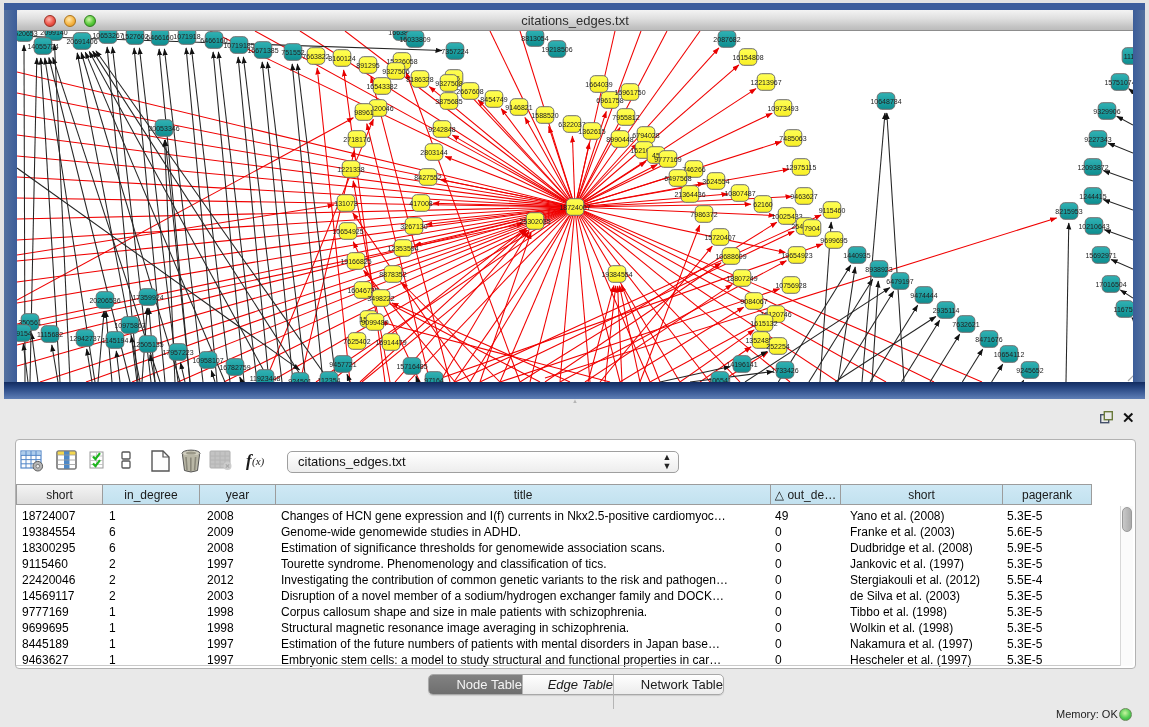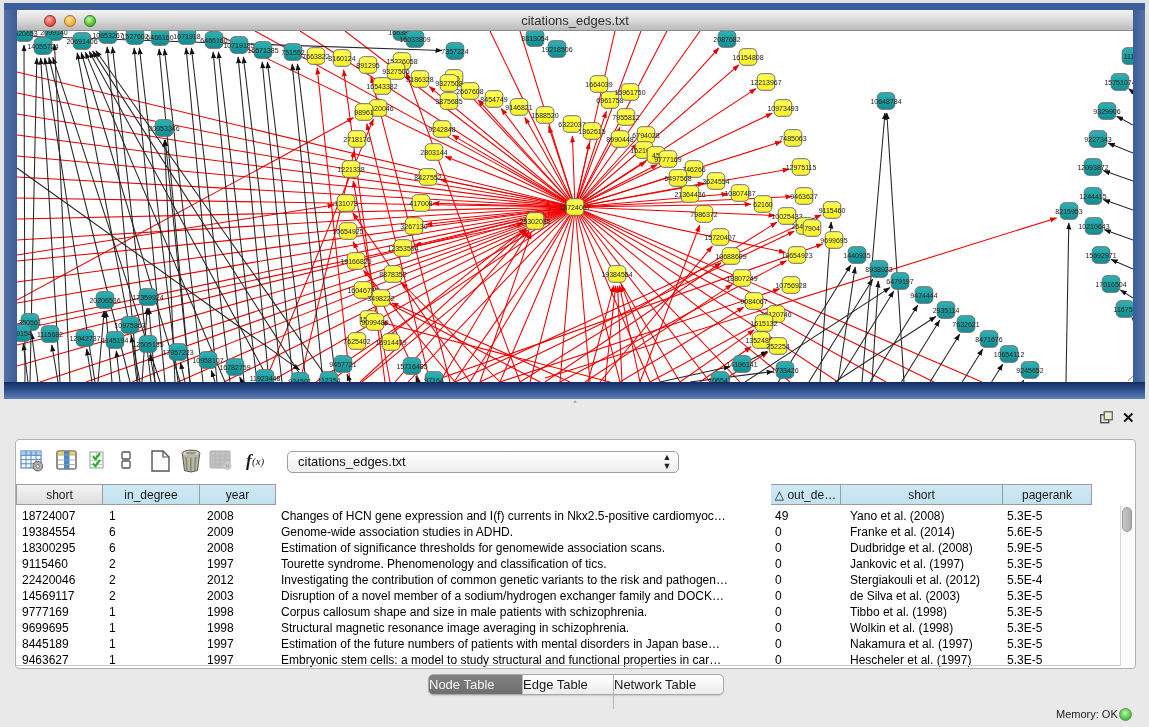--- a/index.html
+++ b/index.html
@@ -40,22 +40,22 @@
 .tr {position:absolute;left:0;width:1120px;height:16px;font-size:12px;color:#000;}
 .tr span {position:absolute;top:1px;white-space:nowrap;}
 #vscroll {left:1120px;top:506px;width:13px;height:160px;background:#fbfbfb;border-left:1px solid #d8d8d8;}
 #vthumb {left:1121.5px;top:507px;width:10px;height:25px;border-radius:5px;
   background:linear-gradient(to right,#c9c9c9,#ababab);border:1px solid #999;}
 
 #tabs {left:428px;top:674px;width:296px;height:21px;border:1px solid #a8a8a8;border-radius:5px;
   background:linear-gradient(#ffffff,#ececec);box-shadow:0 1px 1px rgba(0,0,0,0.12);}
 #seg1 {position:absolute;left:0;top:0;width:93px;height:19px;border-radius:4px 0 0 4px;
   background:linear-gradient(#828282,#6e6e6e);color:#f5f5f5;}
-.seg {font-size:13px;text-align:left;line-height:19px;}
-#seg2 {position:absolute;left:93px;top:0;width:91px;height:19px;border-left:1px solid #b5b5b5;color:#1a1a1a;}
+.seg {font-size:13px;text-align:right;line-height:19px;}
+#seg2 {position:absolute;left:93px;top:0;width:91px;height:19px;border-left:1px solid #b5b5b5;color:#1a1a1a;font-style:italic;}
 #seg3 {position:absolute;left:184px;top:0;width:110px;height:34px;border-left:1px solid #b5b5b5;color:#1a1a1a;}
 #memory {left:1056px;top:708px;font-size:11px;color:#222;}
 #led {left:1119px;top:708px;width:13px;height:13px;border-radius:7px;border:1px solid #6a8a5a;
   background:radial-gradient(circle at 5px 4px,#c8f5a0,#52cc52 55%,#2da33c);}
 #bgstrips div {position:absolute;background:#e4e4e4;}
 </style></head>
 <body>
 <div id="stage">
   <div id="bgstrips">
     <div style="left:0;top:0;width:1149px;height:3px"></div>
@@ -634,39 +634,40 @@
 </g>
 
 <text x="228" y="18" font-family="Liberation Serif, serif" font-size="17" font-style="italic" font-weight="bold" fill="#1a1a1a">f</text>
 <text x="234" y="17" font-family="Liberation Serif, serif" font-size="11" font-style="italic" fill="#1a1a1a">(x)</text>
 </svg>
   <div class="abs" id="dropdown">citations_edges.txt</div>
   <div class="abs" id="ddarrows">▲<br>▼</div>
   <div class="th gray" style="left:16px;width:87px">short</div>
 <div class="th" style="left:103px;width:97px">in_degree</div>
 <div class="th" style="left:200px;width:76px">year</div>
+<div class="th" style="left:276px;width:495px">title</div>
 <div class="th" style="left:771px;width:70px">△ out_de…</div>
 <div class="th" style="left:841px;width:162px">short</div>
 <div class="th" style="left:1003px;width:89px">pagerank</div>
   <div class="tr" style="top:508px">
 <span style="left:22px">18724007</span>
 <span style="left:109px">1</span>
 <span style="left:207px">2008</span>
 <span style="left:281px">Changes of HCN gene expression and I(f) currents in Nkx2.5-positive cardiomyoc…</span>
 <span style="left:775px">49</span>
 <span style="left:850px">Yano et al. (2008)</span>
 <span style="left:1007px">5.3E-5</span>
 </div>
 <div class="tr" style="top:524px">
 <span style="left:22px">19384554</span>
 <span style="left:109px">6</span>
 <span style="left:207px">2009</span>
-<span style="left:281px">Genome-wide association studies in ADHD.</span>
-<span style="left:775px">0</span>
-<span style="left:850px">Franke et al. (2014)</span>
+<span style="left:281px">Genome-wide genomewide studies in ADHD.</span>
+<span style="left:775px">0</span>
+<span style="left:850px">Franke et al. (2003)</span>
 <span style="left:1007px">5.6E-5</span>
 </div>
 <div class="tr" style="top:540px">
 <span style="left:22px">18300295</span>
 <span style="left:109px">6</span>
 <span style="left:207px">2008</span>
 <span style="left:281px">Estimation of significance thresholds for genomewide association scans.</span>
 <span style="left:775px">0</span>
 <span style="left:850px">Dudbridge et al. (2008)</span>
 <span style="left:1007px">5.9E-5</span>

